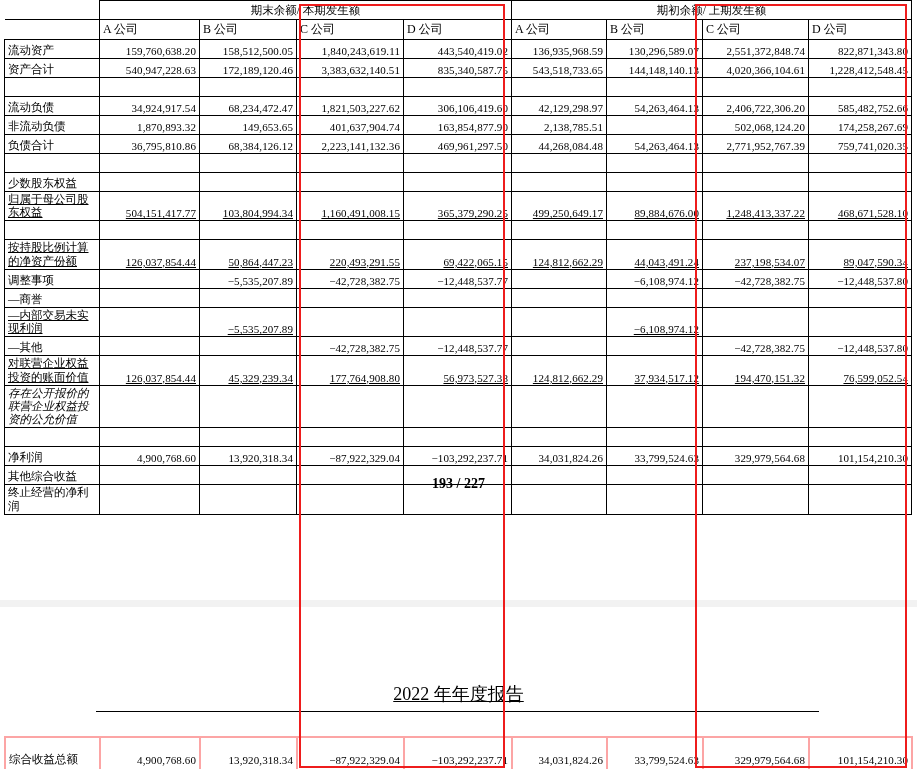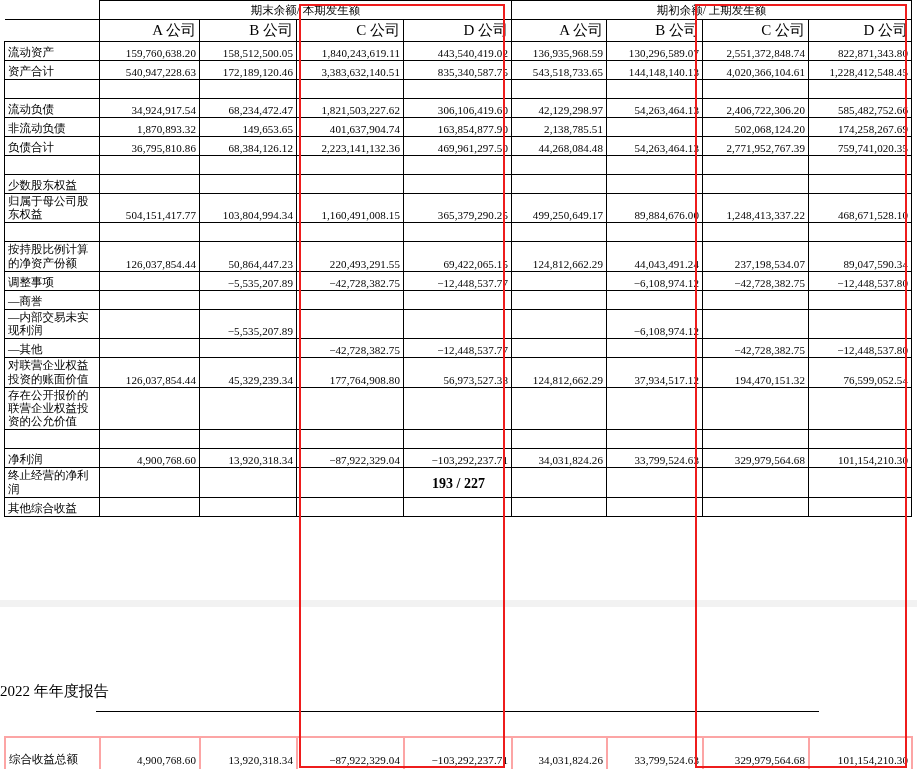--- a/index.html
+++ b/index.html
@@ -41,28 +41,28 @@
     letter-spacing:0.1px;
     white-space:nowrap;
     font-size:11px;
   }
   th.grp{
     text-align:center;
     font-size:11.5px;
     border-top:none;
   }
   th.sub{
-    text-align:right;
-    font-size:15px;
+    text-align:left;
+    font-size:12px;
   }
   .noborder-left{border-left:none;}
   .noborder-top{border-top:none;}
   .blankrow td{height:9px;border-left:1px solid #000;border-right:1px solid #000;}
-  .tall td{height:30px;}
-  .tall3 td{height:40px;}
+  .tall td{height:30px;text-decoration:underline;}
+  .tall3 td{height:40px;font-style:italic;}
 
   
   .redbox{
     position:absolute;
     border:2px solid #ee1c1c;
     pointer-events:none;
     box-sizing:border-box;
   }
   #redbox-c-current{ left:299px; top:4px; width:206px; height:764px;}
   #redbox-c-prior { left:695px; top:4px; width:212px; height:764px;}
@@ -73,23 +73,24 @@
     top:476px;
     text-align:center;
     font-size:14px;
     font-weight:bold;
     font-family:"Liberation Serif", serif;
   }
   .footer-title{
     position:absolute;
     left:0;right:0;
     top:682px;
-    text-align:left;
-    font-size:15px;
+    text-align:center;
+    font-size:18px;
     font-family:"Liberation Serif", serif;
+    text-decoration:underline;
   }
   .footer-rule{
     position:absolute;
     left:96px;
     width:723px;
     top:711px;
     border-top:1px solid #000;
   }
   .bottom-wrap{
     position:absolute;
@@ -347,32 +348,32 @@
         <td class="num">4,900,768.60</td>
         <td class="num">13,920,318.34</td>
         <td class="num">−87,922,329.04</td>
         <td class="num">−103,292,237.71</td>
         <td class="num">34,031,824.26</td>
         <td class="num">33,799,524.63</td>
         <td class="num">329,979,564.68</td>
         <td class="num">101,154,210.30</td>
       </tr>
       <tr>
+        <td class="lbl">其他综合收益</td>
+        <td class="num"></td>
+        <td class="num"></td>
+        <td class="num"></td>
+        <td class="num"></td>
+        <td class="num"></td>
+        <td class="num"></td>
+        <td class="num"></td>
+        <td class="num"></td>
+      </tr>
+      <tr>
         <td class="lbl">终止经营的净利润</td>
-        <td class="num"></td>
-        <td class="num"></td>
-        <td class="num"></td>
-        <td class="num"></td>
-        <td class="num"></td>
-        <td class="num"></td>
-        <td class="num"></td>
-        <td class="num"></td>
-      </tr>
-      <tr>
-        <td class="lbl">其他综合收益</td>
         <td class="num"></td>
         <td class="num"></td>
         <td class="num"></td>
         <td class="num"></td>
         <td class="num"></td>
         <td class="num"></td>
         <td class="num"></td>
         <td class="num"></td>
       </tr>
     </tbody>

